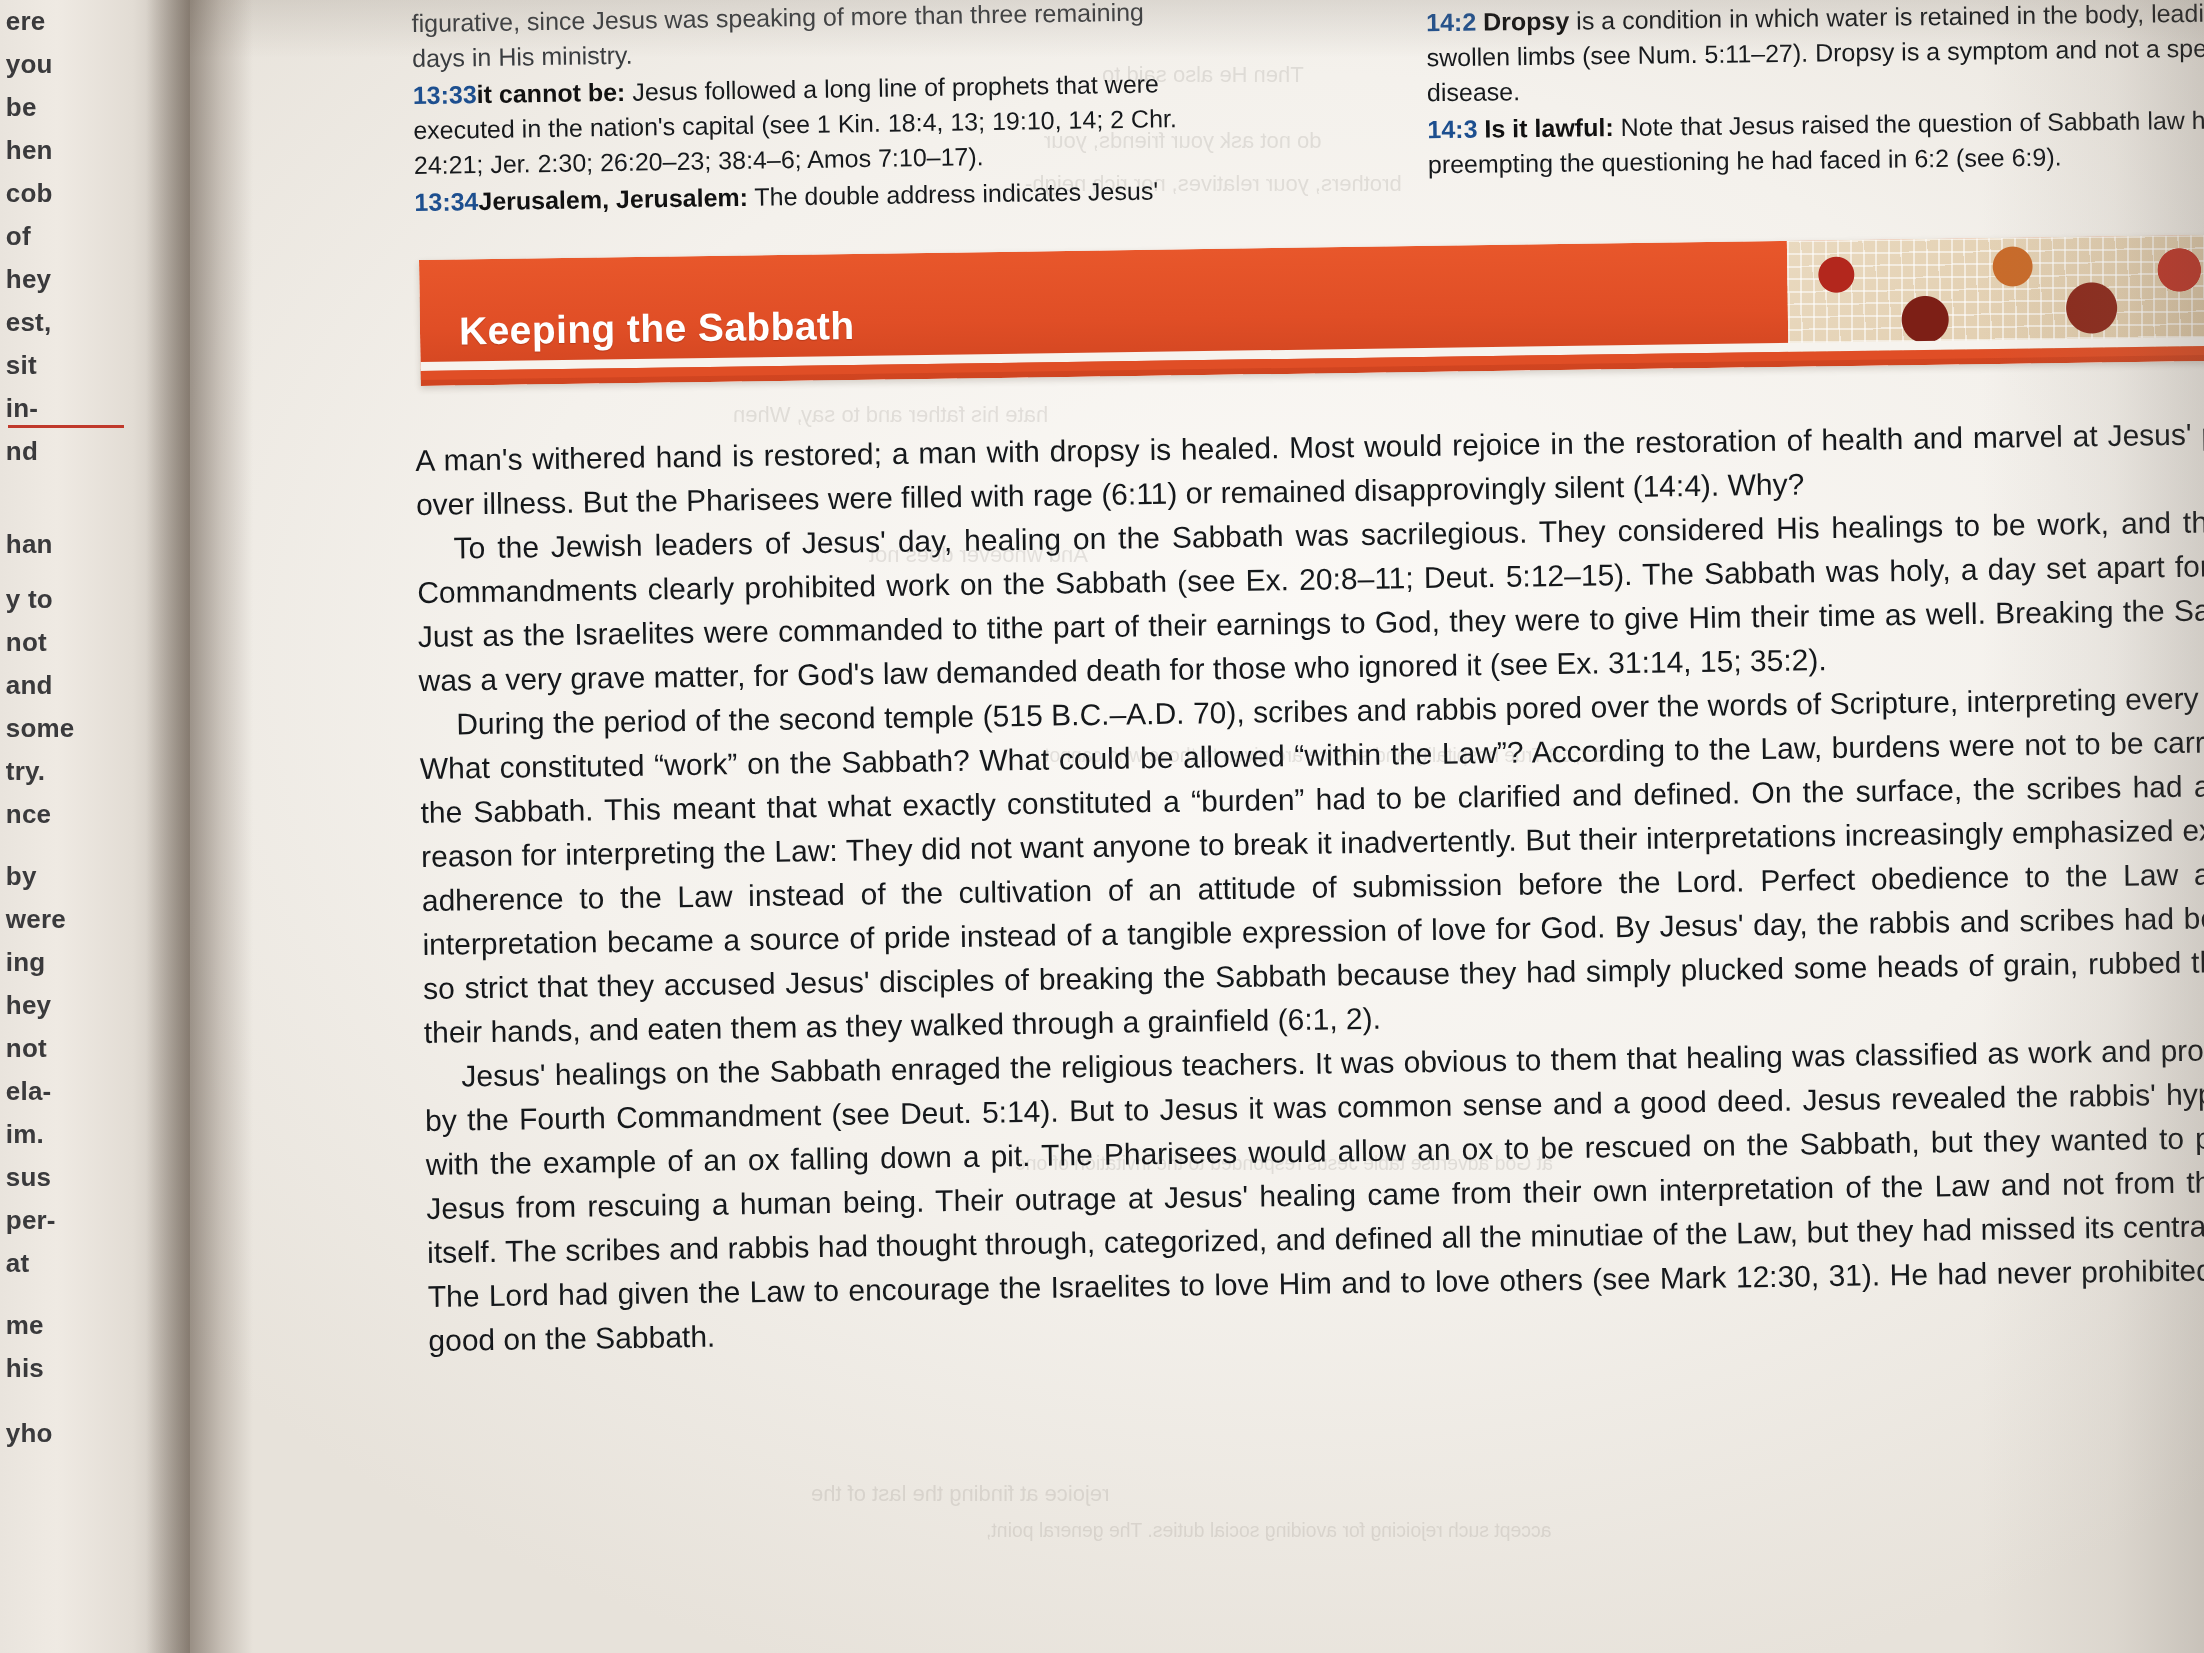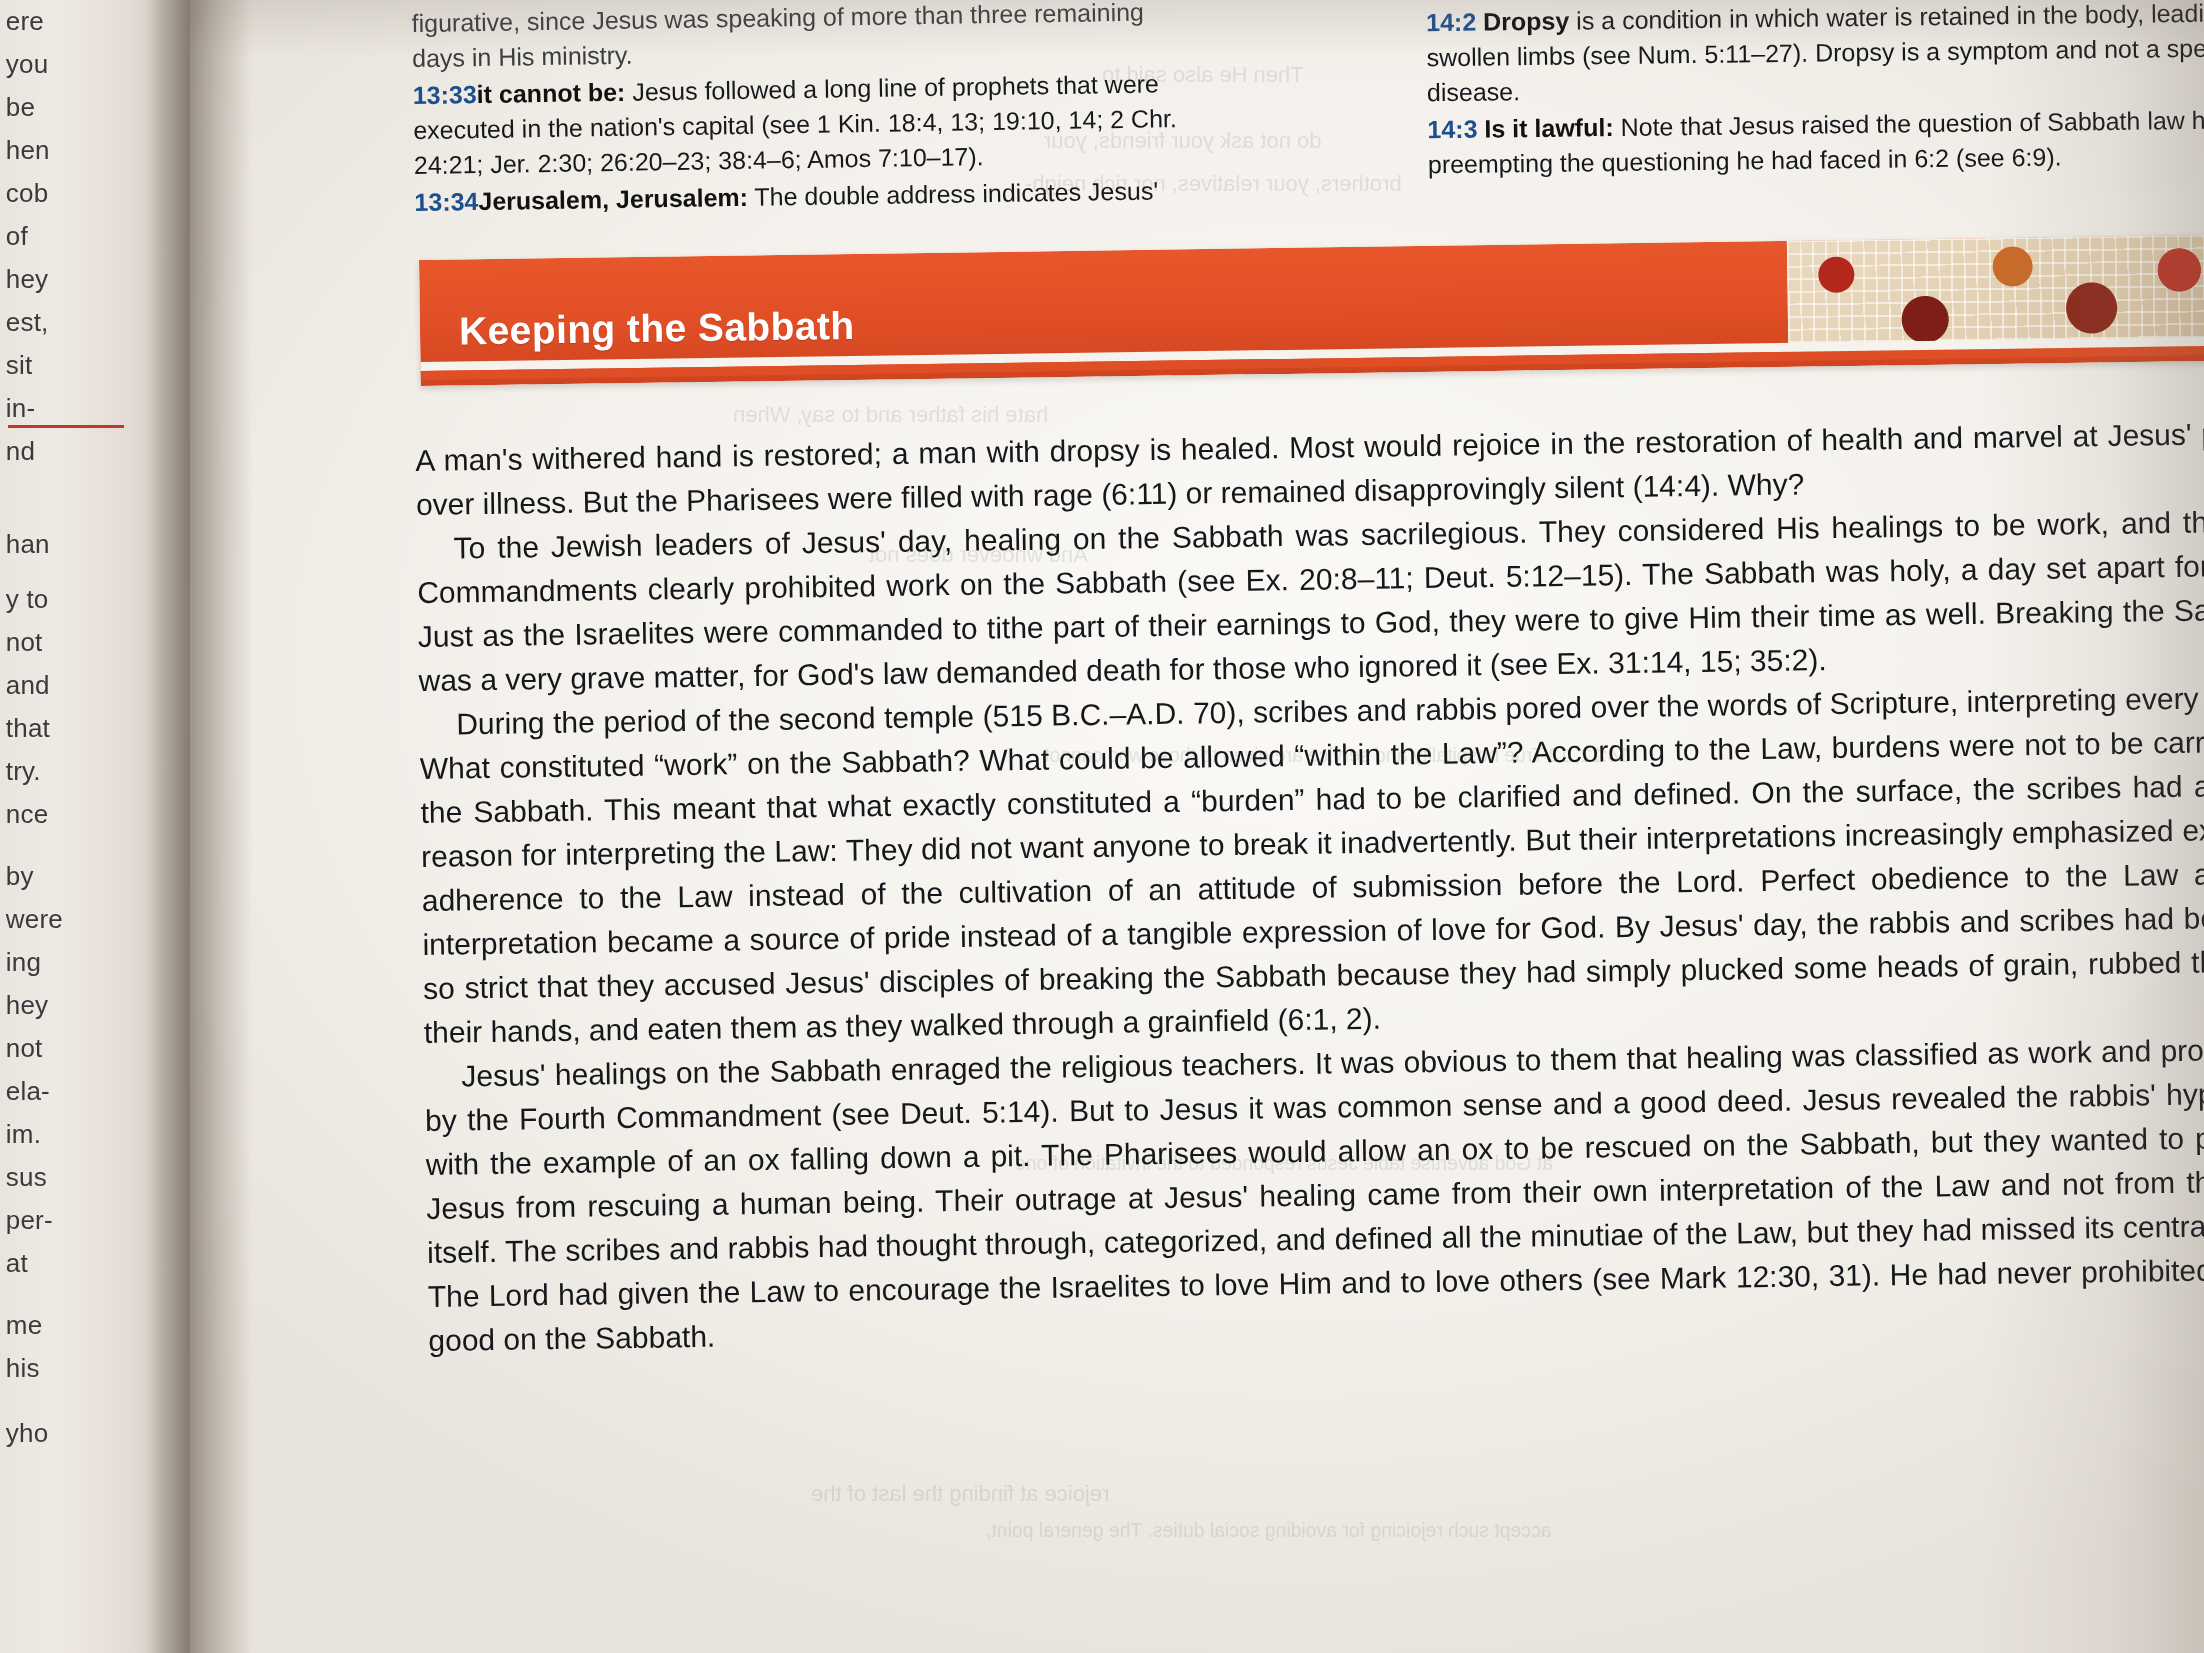--- a/index.html
+++ b/index.html
@@ -45,20 +45,21 @@
   .left-page-text {
     position: absolute;
     left: 5.8px;
     top: 0;
     width: 146px;
     color: #3a3a3c;
     font-size: 26px;
     line-height: 43px;
     font-family: "Liberation Sans", sans-serif;
     letter-spacing: 0.2px;
+    font-weight: bold;
   }
   .left-page-text div { white-space: nowrap; }
   .left-rule {
     position: absolute;
     left: 7.8px;
     width: 116px;
     height: 2.9px;
     background: #c0392b;
   }
 
@@ -239,21 +240,21 @@
       <div>est,</div>
       <div>sit</div>
       <div>in-</div>
       <div>nd</div>
       <div style="height:50px"></div>
       <div>han</div>
       <div style="height:11.6px"></div>
       <div>y to</div>
       <div>not</div>
       <div>and</div>
-      <div>that</div>
+      <div>some</div>
       <div>try.</div>
       <div>nce</div>
       <div style="height:19.4px"></div>
       <div> by</div>
       <div>were</div>
       <div>ing</div>
       <div>hey</div>
       <div>not</div>
       <div>ela-</div>
       <div>im.</div>

